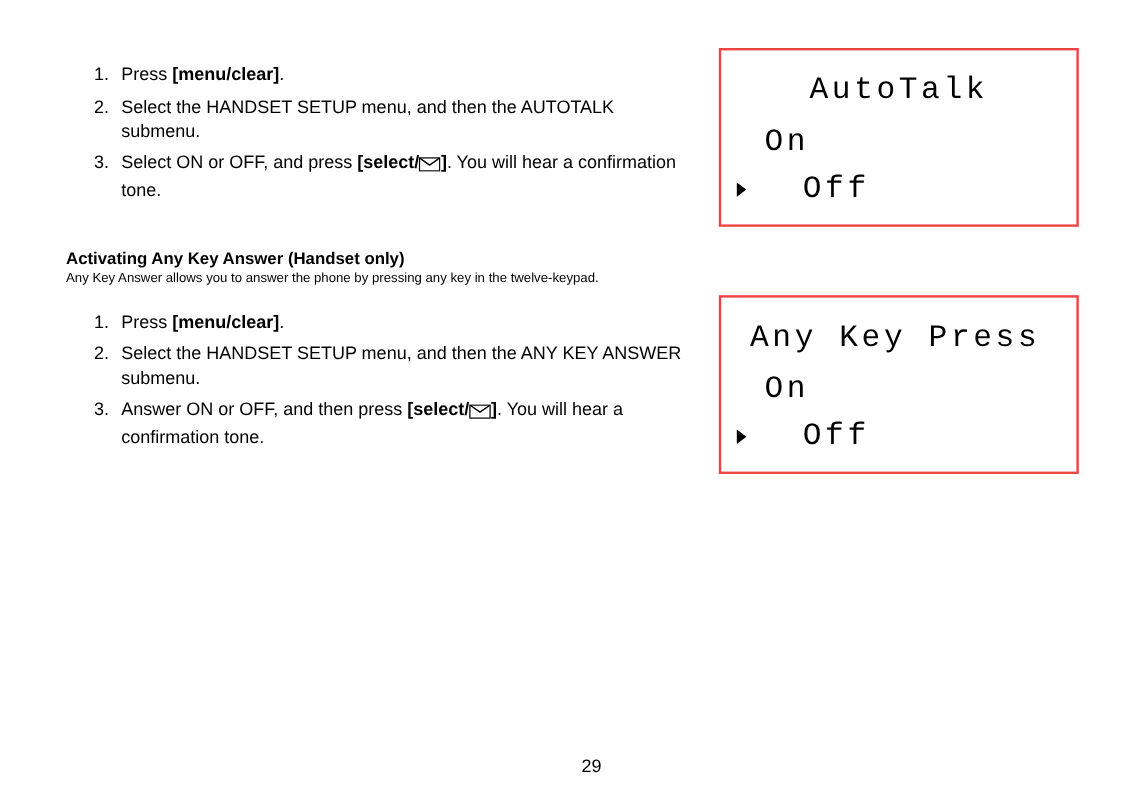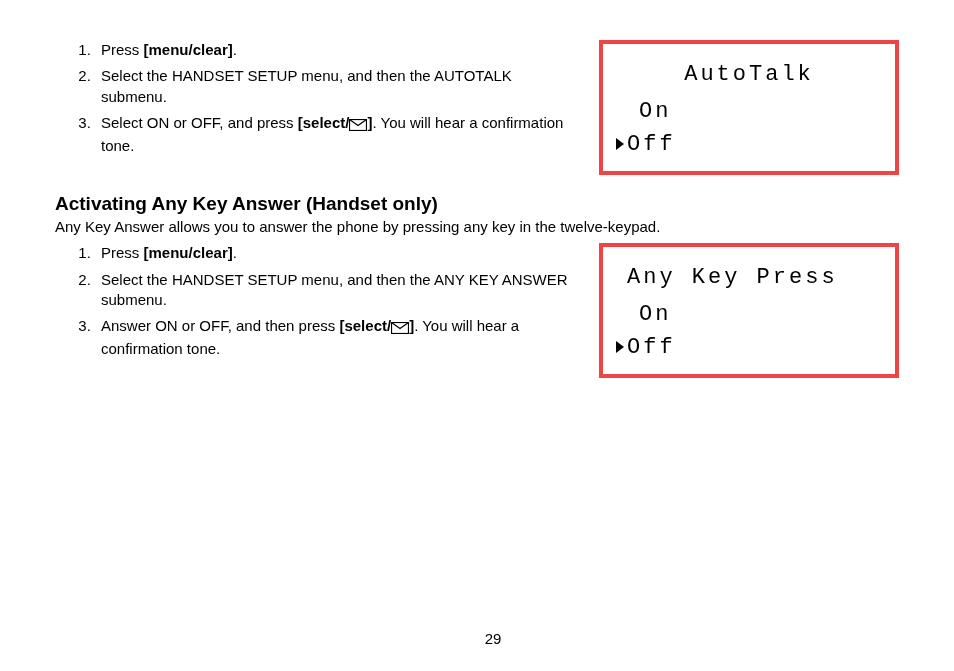--- a/index.html
+++ b/index.html
@@ -17,74 +17,75 @@
     box-sizing: border-box;
     width: 100%;
     height: 100%;
   }
   .section {
     width: 100%;
     margin-bottom: 18px;
   }
   .row-with-lcd {
     display: flex;
-    align-items: flex-start;
+    align-items: center;
     gap: 18px;
   }
   .instr-col {
     flex: 1 1 auto;
   }
   ol.steps {
     margin: 0 0 0 40px;
     padding: 0;
     font-size: 15px;
     line-height: 1.35;
   }
   ol.steps li {
     margin-bottom: 6px;
     padding-left: 6px;
   }
   h2.feature-heading {
-    font-size: 19px;
+    font-size: 14px;
     font-weight: bold;
     margin: 10px 0 2px 0;
   }
   p.feature-desc {
     margin: 0 0 6px 0;
-    font-size: 15px;
+    font-size: 11px;
     line-height: 1.35;
   }
   .lcd {
-    border: 4px solid #ef4444;
+    border: 2px solid #ef4444;
     width: 300px;
     min-width: 300px;
     padding: 14px 10px 10px 10px;
     box-sizing: border-box;
     font-family: "Courier New", monospace;
     letter-spacing: 3px;
-    font-size: 22px;
+    font-size: 26px;
     line-height: 1.5;
     color: #000;
   }
   .lcd .lcd-title {
     text-align: center;
     margin-bottom: 4px;
   }
   .lcd .lcd-line {
     display: flex;
     align-items: center;
     padding-left: 14px;
   }
   .lcd .lcd-line .ptr {
     display: inline-block;
     width: 12px;
     text-align: left;
   }
   .lcd .lcd-line.selected {
     padding-left: 2px;
+    gap: 44px;
   }
   .lcd .lcd-line.selected .ptr svg {
     vertical-align: -1px;
   }
   .bold {
     font-weight: bold;
   }
   .envelope-icon {
     display: inline-block;
     vertical-align: -3px;

